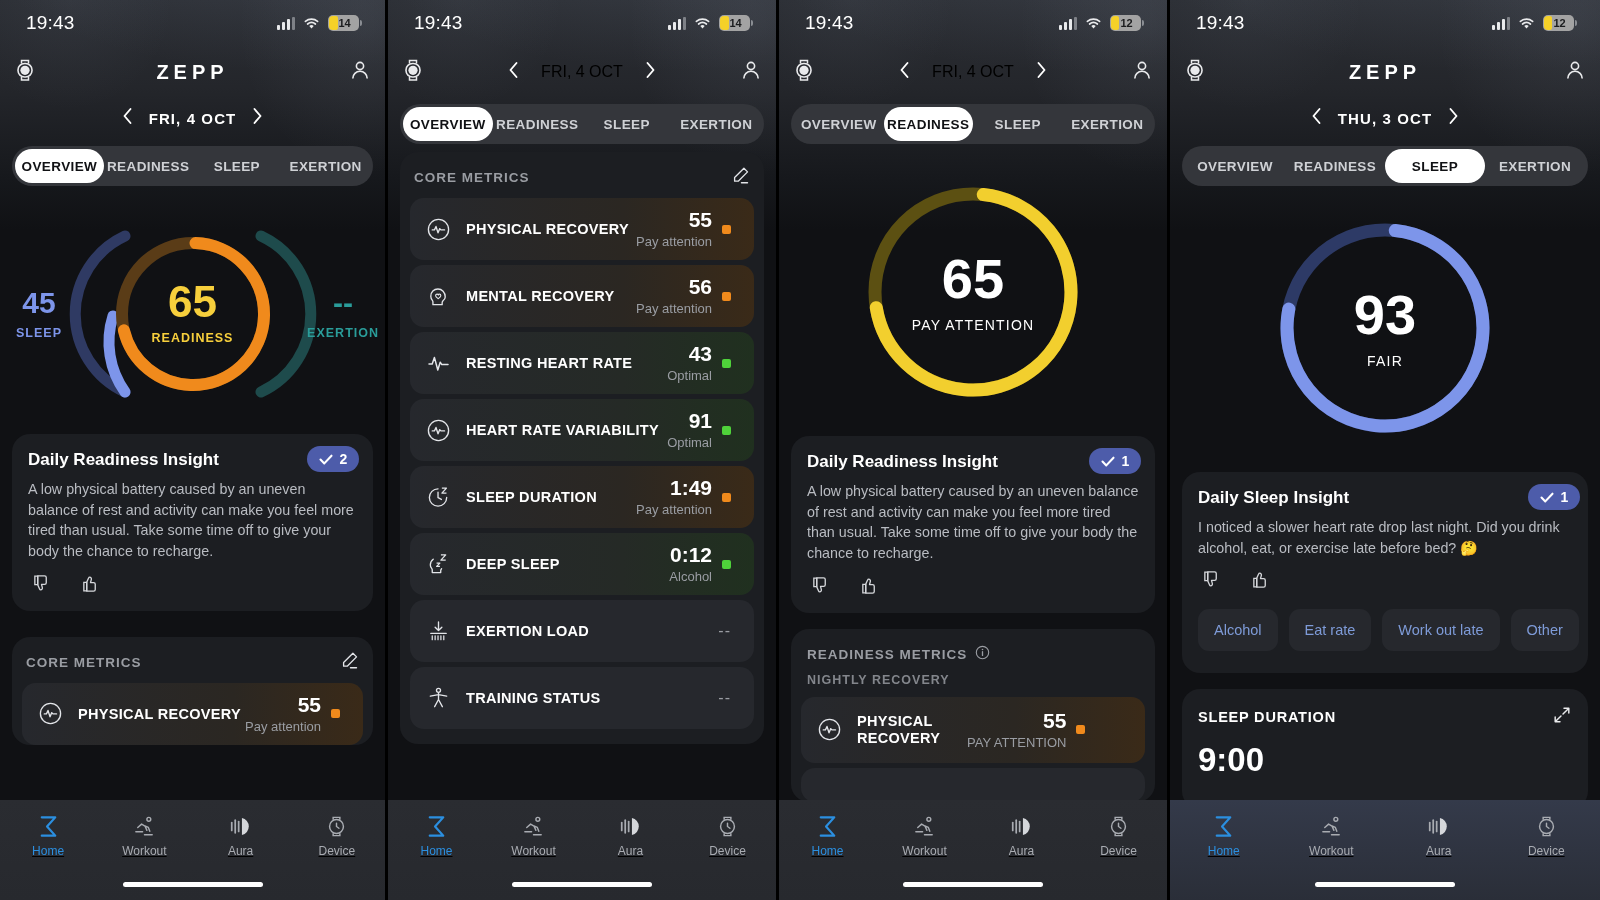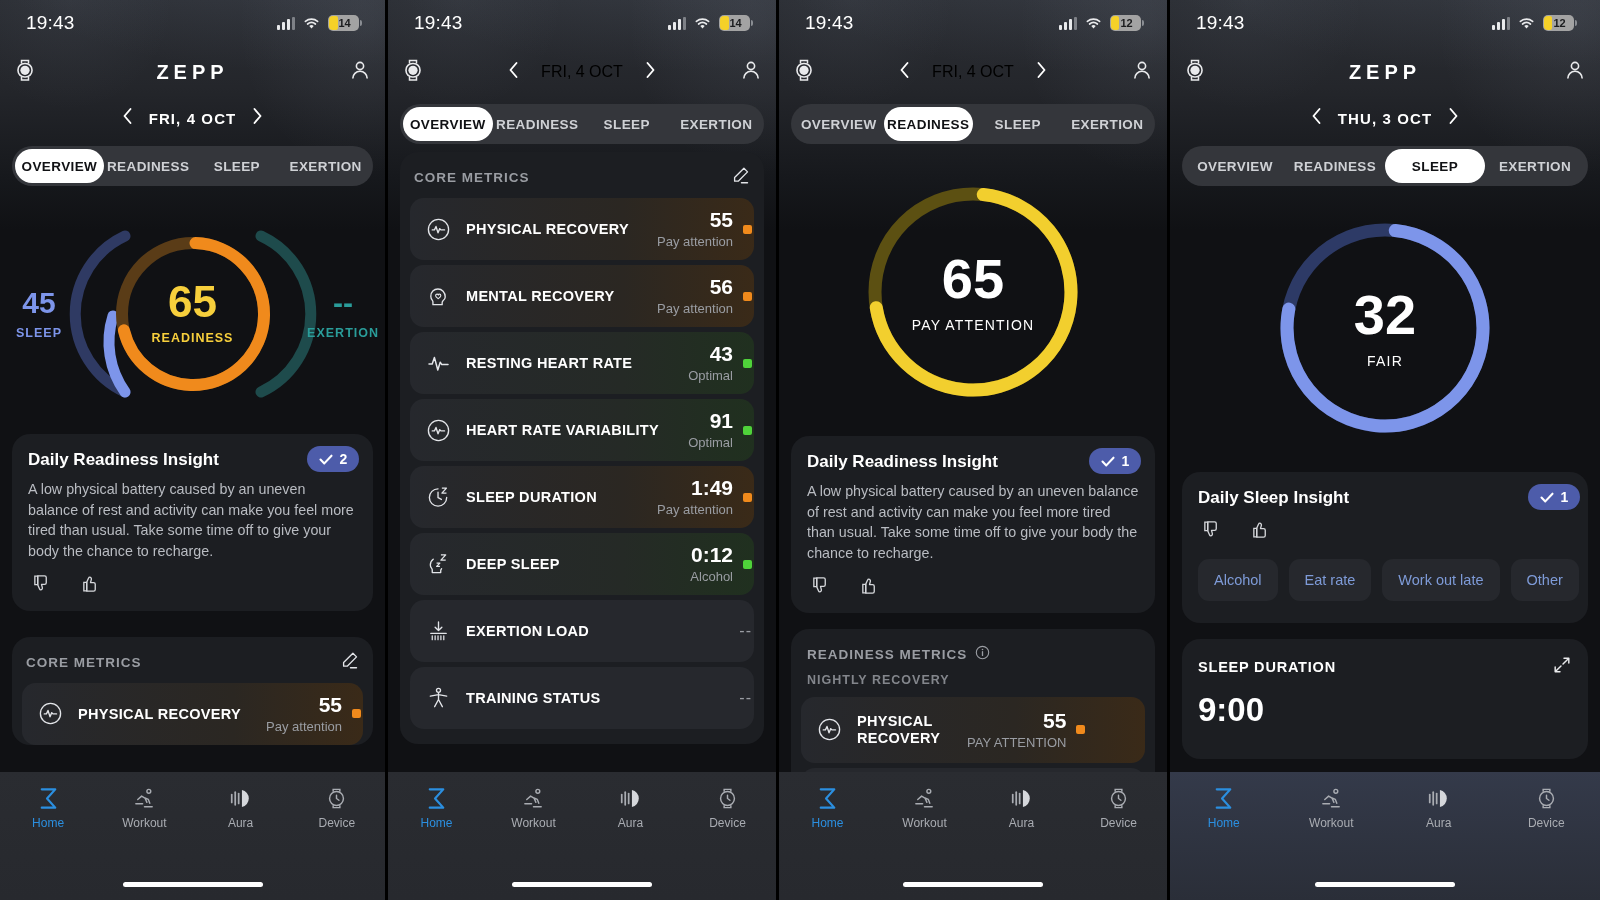--- a/index.html
+++ b/index.html
@@ -102,21 +102,21 @@
   .chips { display:flex; gap:11px; margin-top:16px; }
   .chip { background:#26282d; color:#7e9bd8; border-radius:11px; height:42px;
           display:flex; align-items:center; padding:0 16px; font-size:14.5px;
           white-space:nowrap; }
 
   
   .sect { padding:14px 14px 4px 14px; display:flex; align-items:center;
           justify-content:space-between; }
   .sect .t { color:#9a9da3; font-size:13.5px; font-weight:700; letter-spacing:1px; }
   .mrow { height:62px; border-radius:14px; margin:5px 10px; display:flex;
-          align-items:center; padding:0 2px 0 16px; background:#26282d; position:relative;
+          align-items:center; padding:0 23px 0 16px; background:#26282d; position:relative;
           overflow:hidden; }
   .mrow.warn { background:linear-gradient(90deg,#26282d 0%, #2b2722 62%, #3a2a18 100%); }
   .mrow.good { background:linear-gradient(90deg,#26282d 0%, #252a26 62%, #20301f 100%); }
   .mrow .mi { width:30px; flex:0 0 30px; display:flex; align-items:center; }
   .mrow .ml { color:#fff; font-size:14.5px; font-weight:700; letter-spacing:.3px;
               margin-left:10px; flex:1; line-height:1.15; }
   .mrow .mv { text-align:right; }
   .mrow .mv .n { color:#fff; font-size:21px; font-weight:700; line-height:1; }
   .mrow .mv .s { color:#9a9da3; font-size:13px; margin-top:4px; }
   .mrow .dot { width:9px; height:9px; border-radius:2px; margin-left:10px; }
@@ -132,22 +132,22 @@
   .bigring .c .v { color:#fff; font-size:56px; font-weight:600; line-height:1; }
   .bigring .c .l { color:#fff; font-size:14px; font-weight:500; letter-spacing:1.2px;
                    margin-top:10px; }
 
   .durcard { padding:16px 16px 0 16px; }
   .durcard .top { display:flex; align-items:center; justify-content:space-between; }
   .durcard .top .t { color:#fff; font-size:14.5px; font-weight:700; letter-spacing:.8px; }
   .durcard .big { color:#fff; font-size:33px; font-weight:600; margin-top:12px; }
 
   
-  .botnav { position:absolute; left:0; right:0; bottom:0; height:128px;
-            background:linear-gradient(180deg,#2a2c31 0%,#27292e 100%); }
+  .botnav { position:absolute; left:0; right:0; bottom:0; height:100px;
+            background:linear-gradient(180deg,#2a2c31 0%,#27292e 100%);text-decoration:underline; }
   .botnav .items { display:flex; height:72px; align-items:center; }
   .bn { flex:1; display:flex; flex-direction:column; align-items:center; gap:5px; }
   .bn .lbl { font-size:12px; color:#a9acb2; }
   .bn.active .lbl { color:#2b8fe0; }
   .homeind { position:absolute; left:50%; transform:translateX(-50%); bottom:13px;
              width:140px; height:5px; border-radius:3px; background:#fff; }
 </style>
 </head>
 <body>
 
@@ -794,34 +794,35 @@
       <div class="tab active">SLEEP</div>
       <div class="tab">EXERTION</div>
     </div>
 
     <div class="bigring" style="margin-top:8px">
       <svg width="260" height="260" viewBox="0 0 260 260">
         <circle cx="130" cy="130" r="98" stroke="#2d3a66" stroke-width="13" fill="none"></circle>
         <circle cx="130" cy="130" r="98" stroke="#7d95ea" stroke-width="13" fill="none" stroke-linecap="round" stroke-dasharray="470 616" transform="rotate(-84 130 130)"></circle>
       </svg>
       <div class="c">
-        <div class="v">32</div>
+        <div class="v">93</div>
         <div class="l">FAIR</div>
       </div>
     </div>
 
     <div class="scroll" style="margin-top:10px">
       <div class="card insight">
         <div class="badge" style="right:8px">
           <svg width="14" height="11" viewBox="0 0 14 11">
               <path d="M1.5 5.6l3.8 3.8L12.5 1.7" stroke="#fff" stroke-width="2.1" fill="none" stroke-linecap="round" stroke-linejoin="round"></path>
             </svg>
           <span>1</span>
         </div>
         <h3>Daily Sleep Insight</h3>
+        <p>I noticed a slower heart rate drop last night. Did you drink alcohol, eat, or exercise late before bed? 🤔</p>
         <div class="reacts">
           <span>
             <svg width="19" height="19" viewBox="0 0 20 20">
                 <path d="M6 2h7.2c1 0 1.8.7 1.8 1.7v5.6c0 1-.8 1.7-1.8 1.7H10l.9 3.4c.3 1.2-.6 2.3-1.7 2.3-.5 0-1-.3-1.2-.8L6 11.3V2z" stroke="#d5d7db" stroke-width="1.4" fill="none" stroke-linejoin="round"></path>
                 <path d="M3 2.2h3v9H3z" stroke="#d5d7db" stroke-width="1.4" fill="none"></path>
               </svg>
           </span>
           <span>
             <svg width="19" height="19" viewBox="0 0 20 20">
                 <path d="M6 18h7.2c1 0 1.8-.7 1.8-1.7v-5.6c0-1-.8-1.7-1.8-1.7H10l.9-3.4c.3-1.2-.6-2.3-1.7-2.3-.5 0-1 .3-1.2.8L6 8.7V18z" stroke="#d5d7db" stroke-width="1.4" fill="none" stroke-linejoin="round"></path>

